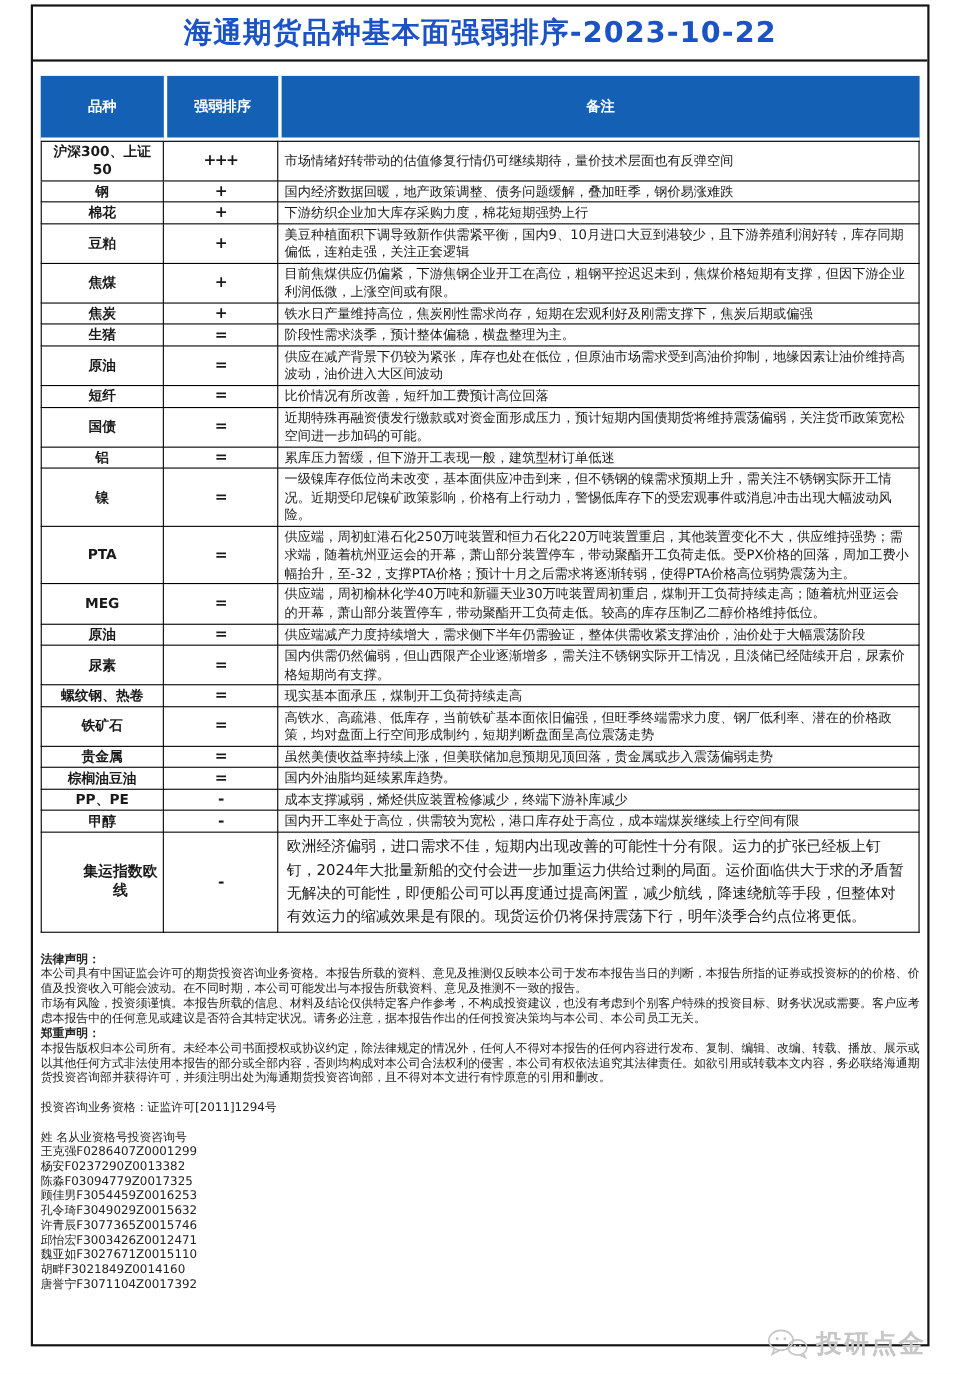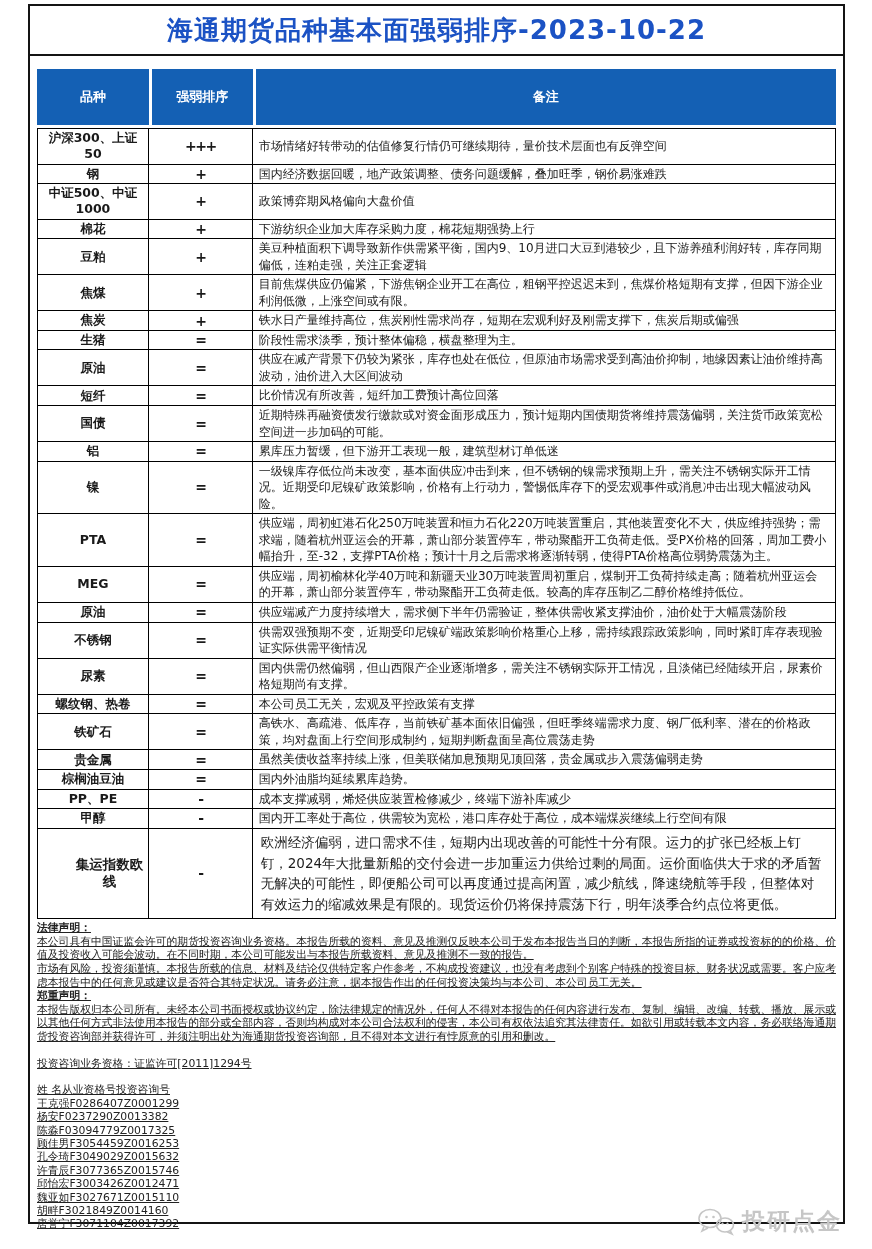--- a/index.html
+++ b/index.html
@@ -38,21 +38,21 @@
   }
   td.rank-cell{
     text-align:center;font-weight:bold;font-size:14px;letter-spacing:-1.5px;padding:1px 2px;
   }
   td.note{
     font-size:12px;line-height:1.38;padding:1px 6px;text-align:left;
   }
   table.rank tbody tr:first-child td{height:25px;}
   table.rank tbody tr:last-child td.note{font-size:13.5px;line-height:1.55;padding:3px 8px;}
   table.rank tbody tr:last-child td.variety{font-size:13.5px;padding-left:36px;}
-  .legal{margin-top:2px;font-size:10.8px;line-height:13.6px;color:#222;text-decoration:underline;}
+  .legal{margin-top:17px;font-size:10.8px;line-height:13.6px;color:#222;}
   .legal p{margin:0;}
   .legal .ltitle{font-weight:bold;}
   .legal .gap{height:13px;}
   .analysts div{line-height:13.4px;}
   .watermark{
     position:absolute;right:30px;bottom:12px;display:flex;align-items:center;gap:6px;
     color:#c6c6c6;font-size:23px;font-weight:bold;letter-spacing:2px;
   }
   .watermark svg{display:block;}
 </style>
@@ -83,25 +83,20 @@
     <td class="rank-cell">+++</td>
     <td class="note">市场情绪好转带动的估值修复行情仍可继续期待，量价技术层面也有反弹空间</td>
   </tr>
 
   <tr>
     <td class="variety">钢</td>
     <td class="rank-cell">+</td>
     <td class="note">国内经济数据回暖，地产政策调整、债务问题缓解，叠加旺季，钢价易涨难跌</td>
   </tr>
 
-  <tr>
-    <td class="variety">中证500、中证1000</td>
-    <td class="rank-cell">+</td>
-    <td class="note">政策博弈期风格偏向大盘价值</td>
-  </tr>
 
   <tr>
     <td class="variety">棉花</td>
     <td class="rank-cell">+</td>
     <td class="note">下游纺织企业加大库存采购力度，棉花短期强势上行</td>
   </tr>
 
   <tr>
     <td class="variety">豆粕</td>
     <td class="rank-cell">+</td>
@@ -167,36 +162,31 @@
     <td class="rank-cell">=</td>
     <td class="note">供应端，周初榆林化学40万吨和新疆天业30万吨装置周初重启，煤制开工负荷持续走高；随着杭州亚运会的开幕，萧山部分装置停车，带动聚酯开工负荷走低。较高的库存压制乙二醇价格维持低位。</td>
   </tr>
 
   <tr>
     <td class="variety">原油</td>
     <td class="rank-cell">=</td>
     <td class="note">供应端减产力度持续增大，需求侧下半年仍需验证，整体供需收紧支撑油价，油价处于大幅震荡阶段</td>
   </tr>
 
-  <tr>
-    <td class="variety">不锈钢</td>
-    <td class="rank-cell">=</td>
-    <td class="note">供需双强预期不变，近期受印尼镍矿端政策影响价格重心上移，需持续跟踪政策影响，同时紧盯库存表现验证实际供需平衡情况</td>
-  </tr>
 
   <tr>
     <td class="variety">尿素</td>
     <td class="rank-cell">=</td>
     <td class="note">国内供需仍然偏弱，但山西限产企业逐渐增多，需关注不锈钢实际开工情况，且淡储已经陆续开启，尿素价格短期尚有支撑。</td>
   </tr>
 
   <tr>
     <td class="variety">螺纹钢、热卷</td>
     <td class="rank-cell">=</td>
-    <td class="note">本公司员工无关，宏观及平控政策有支撑</td>
+    <td class="note">现实基本面承压，煤制开工负荷持续走高</td>
   </tr>
 
   <tr>
     <td class="variety">铁矿石</td>
     <td class="rank-cell">=</td>
     <td class="note">高铁水、高疏港、低库存，当前铁矿基本面依旧偏强，但旺季终端需求力度、钢厂低利率、潜在的价格政策，均对盘面上行空间形成制约，短期判断盘面呈高位震荡走势</td>
   </tr>
 
   <tr>
     <td class="variety">贵金属</td>

